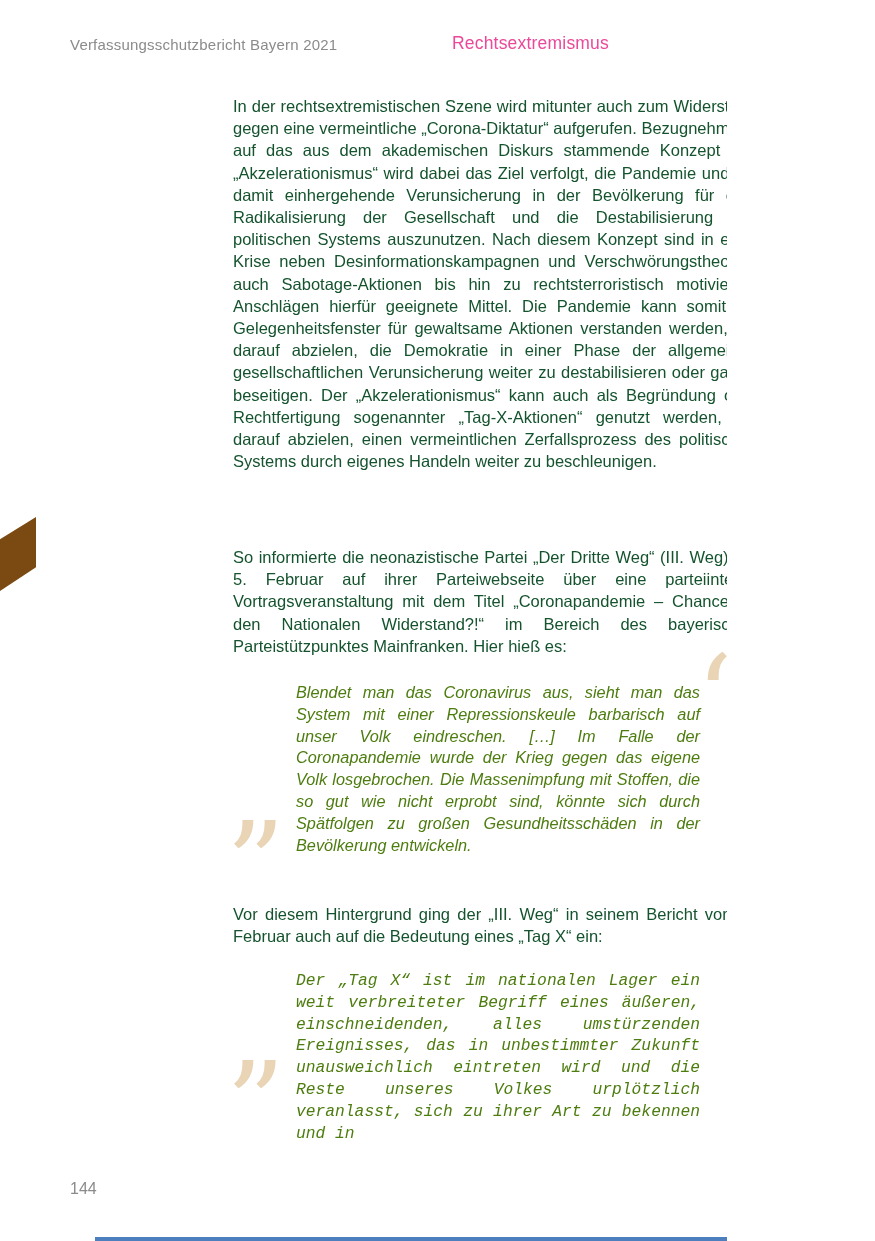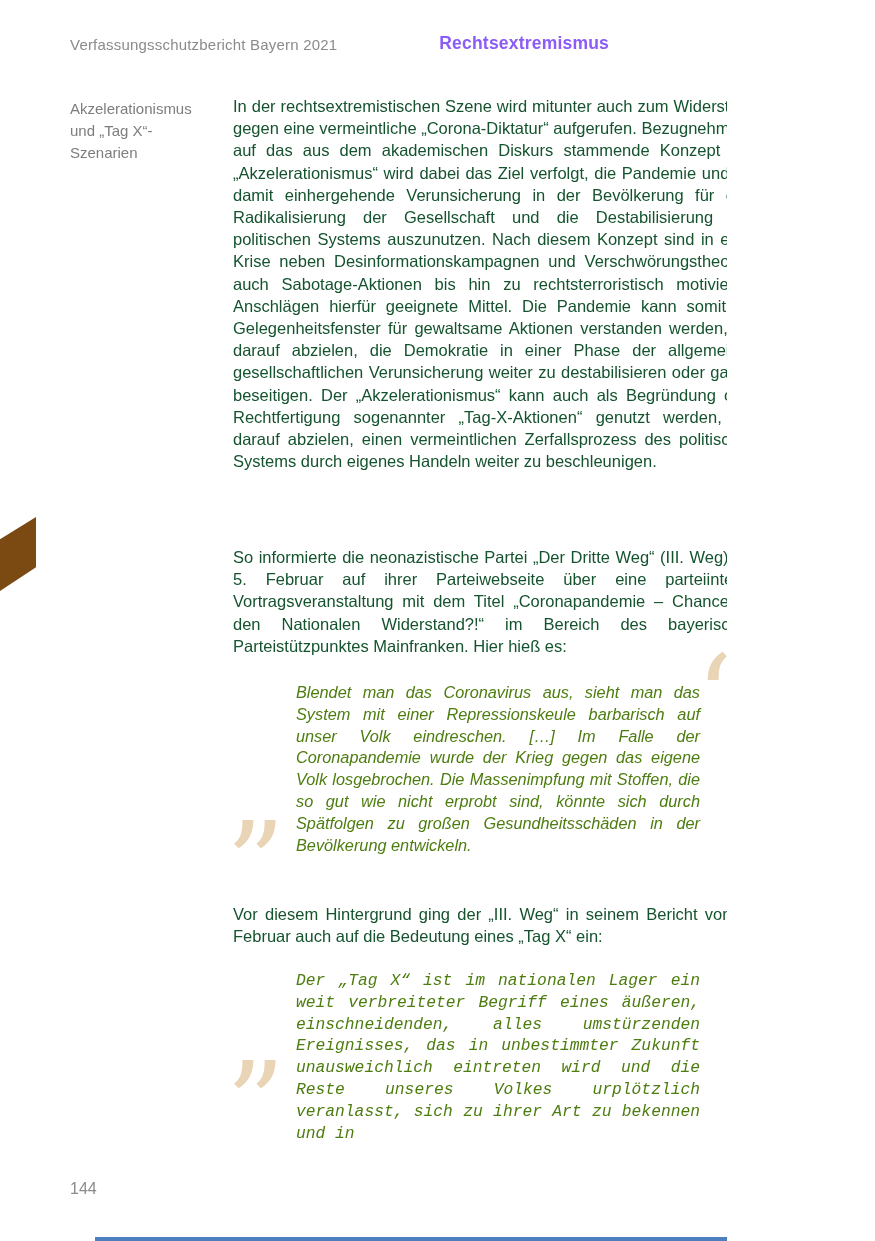--- a/index.html
+++ b/index.html
@@ -16,22 +16,22 @@
     position: absolute;
     left: 70px; top: 36px;
     font-size: 15px;
     color: #8b8b8b;
     letter-spacing: 0.2px;
   }
   .header-right {
     position: absolute;
     right: 118px; top: 33px;
     font-size: 17.5px;
-    font-weight: bold;
-    color: #8b5cf6;
+    font-weight: normal;
+    color: #ec4899;
     letter-spacing: 0.2px;
   }
   .margin-note {
     position: absolute;
     left: 70px; top: 98px;
     width: 155px;
     font-size: 15px;
     line-height: 22px;
     color: #7d7d7d;
   }
@@ -97,25 +97,20 @@
 </style>
 </head>
 <body>
 
 <div class="page">
 
   <div class="header-left">Verfassungsschutzbericht Bayern 2021</div>
 
   <div class="header-right">Rechtsextremismus</div>
 
-  <div class="margin-note">
-    <div>Akzelerationismus</div>
-    <div>und „Tag X“-</div>
-    <div>Szenarien</div>
-  </div>
 
   <div class="deco-parallelogram"></div>
 
   <div class="main-col">
     <p class="body-par p1">In der rechtsextremistischen Szene wird mitunter auch zum Widerstand gegen eine vermeintliche „Corona-Diktatur“ aufgerufen. Bezugnehmend auf das aus dem akademischen Diskurs stammende Konzept des „Akzelerationismus“ wird dabei das Ziel verfolgt, die Pandemie und die damit einhergehende Verunsicherung in der Bevölkerung für eine Radikalisierung der Gesellschaft und die Destabilisierung des politischen Systems auszunutzen. Nach diesem Konzept sind in einer Krise neben Desinformationskampagnen und Verschwörungstheorien auch Sabotage-Aktionen bis hin zu rechtsterroristisch motivierten Anschlägen hierfür geeignete Mittel. Die Pandemie kann somit als Gelegenheitsfenster für gewaltsame Aktionen verstanden werden, die darauf abzielen, die Demokratie in einer Phase der allgemeinen gesellschaftlichen Verunsicherung weiter zu destabilisieren oder gar zu beseitigen. Der „Akzelerationismus“ kann auch als Begründung oder Rechtfertigung sogenannter „Tag-X-Aktionen“ genutzt werden, die darauf abzielen, einen vermeintlichen Zerfallsprozess des politischen Systems durch eigenes Handeln weiter zu beschleunigen.</p>
 
     <p class="body-par p2">So informierte die neonazistische Partei „Der Dritte Weg“ (III. Weg) am 5. Februar auf ihrer Parteiwebseite über eine parteiinterne Vortragsveranstaltung mit dem Titel „Coronapandemie – Chance für den Nationalen Widerstand?!“ im Bereich des bayerischen Parteistützpunktes Mainfranken. Hier hieß es:</p>
 
     <p class="quote-block q1">Blendet man das Coronavirus aus, sieht man das System mit einer Repressionskeule barbarisch auf unser Volk eindreschen. […] Im Falle der Coronapandemie wurde der Krieg gegen das eigene Volk losgebrochen. Die Massenimpfung mit Stoffen, die so gut wie nicht erprobt sind, könnte sich durch Spätfolgen zu großen Gesundheitsschäden in der Bevölkerung entwickeln.</p>
 

